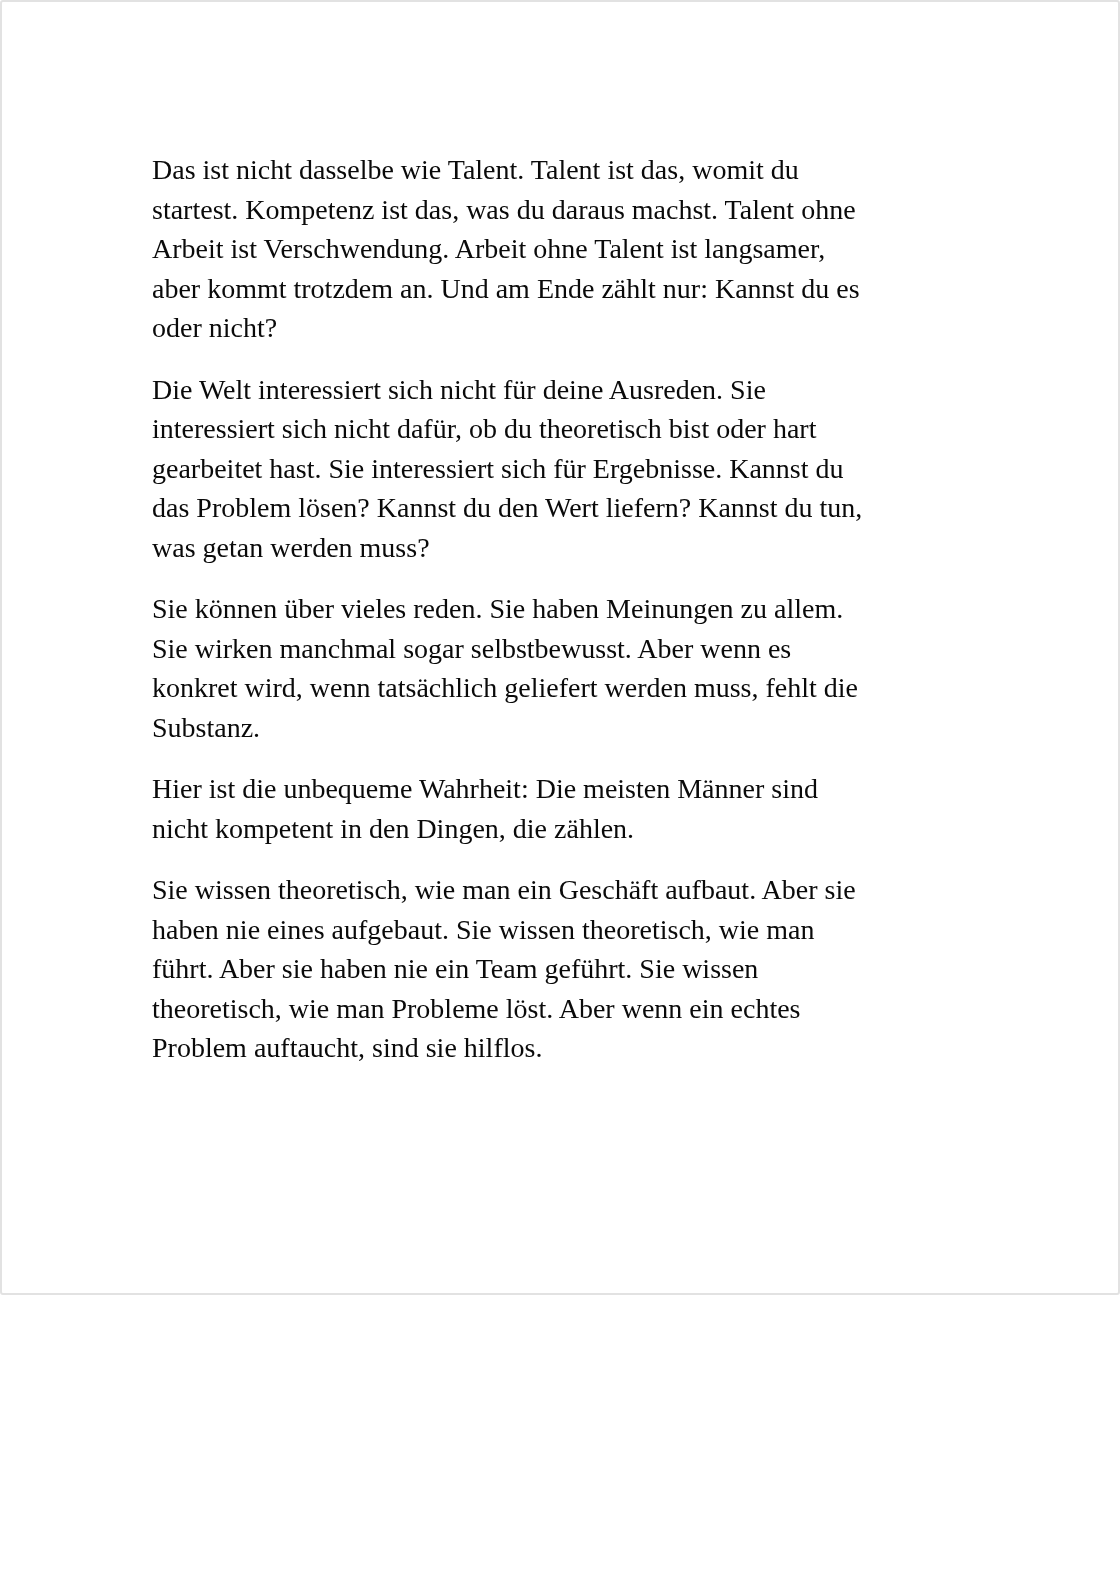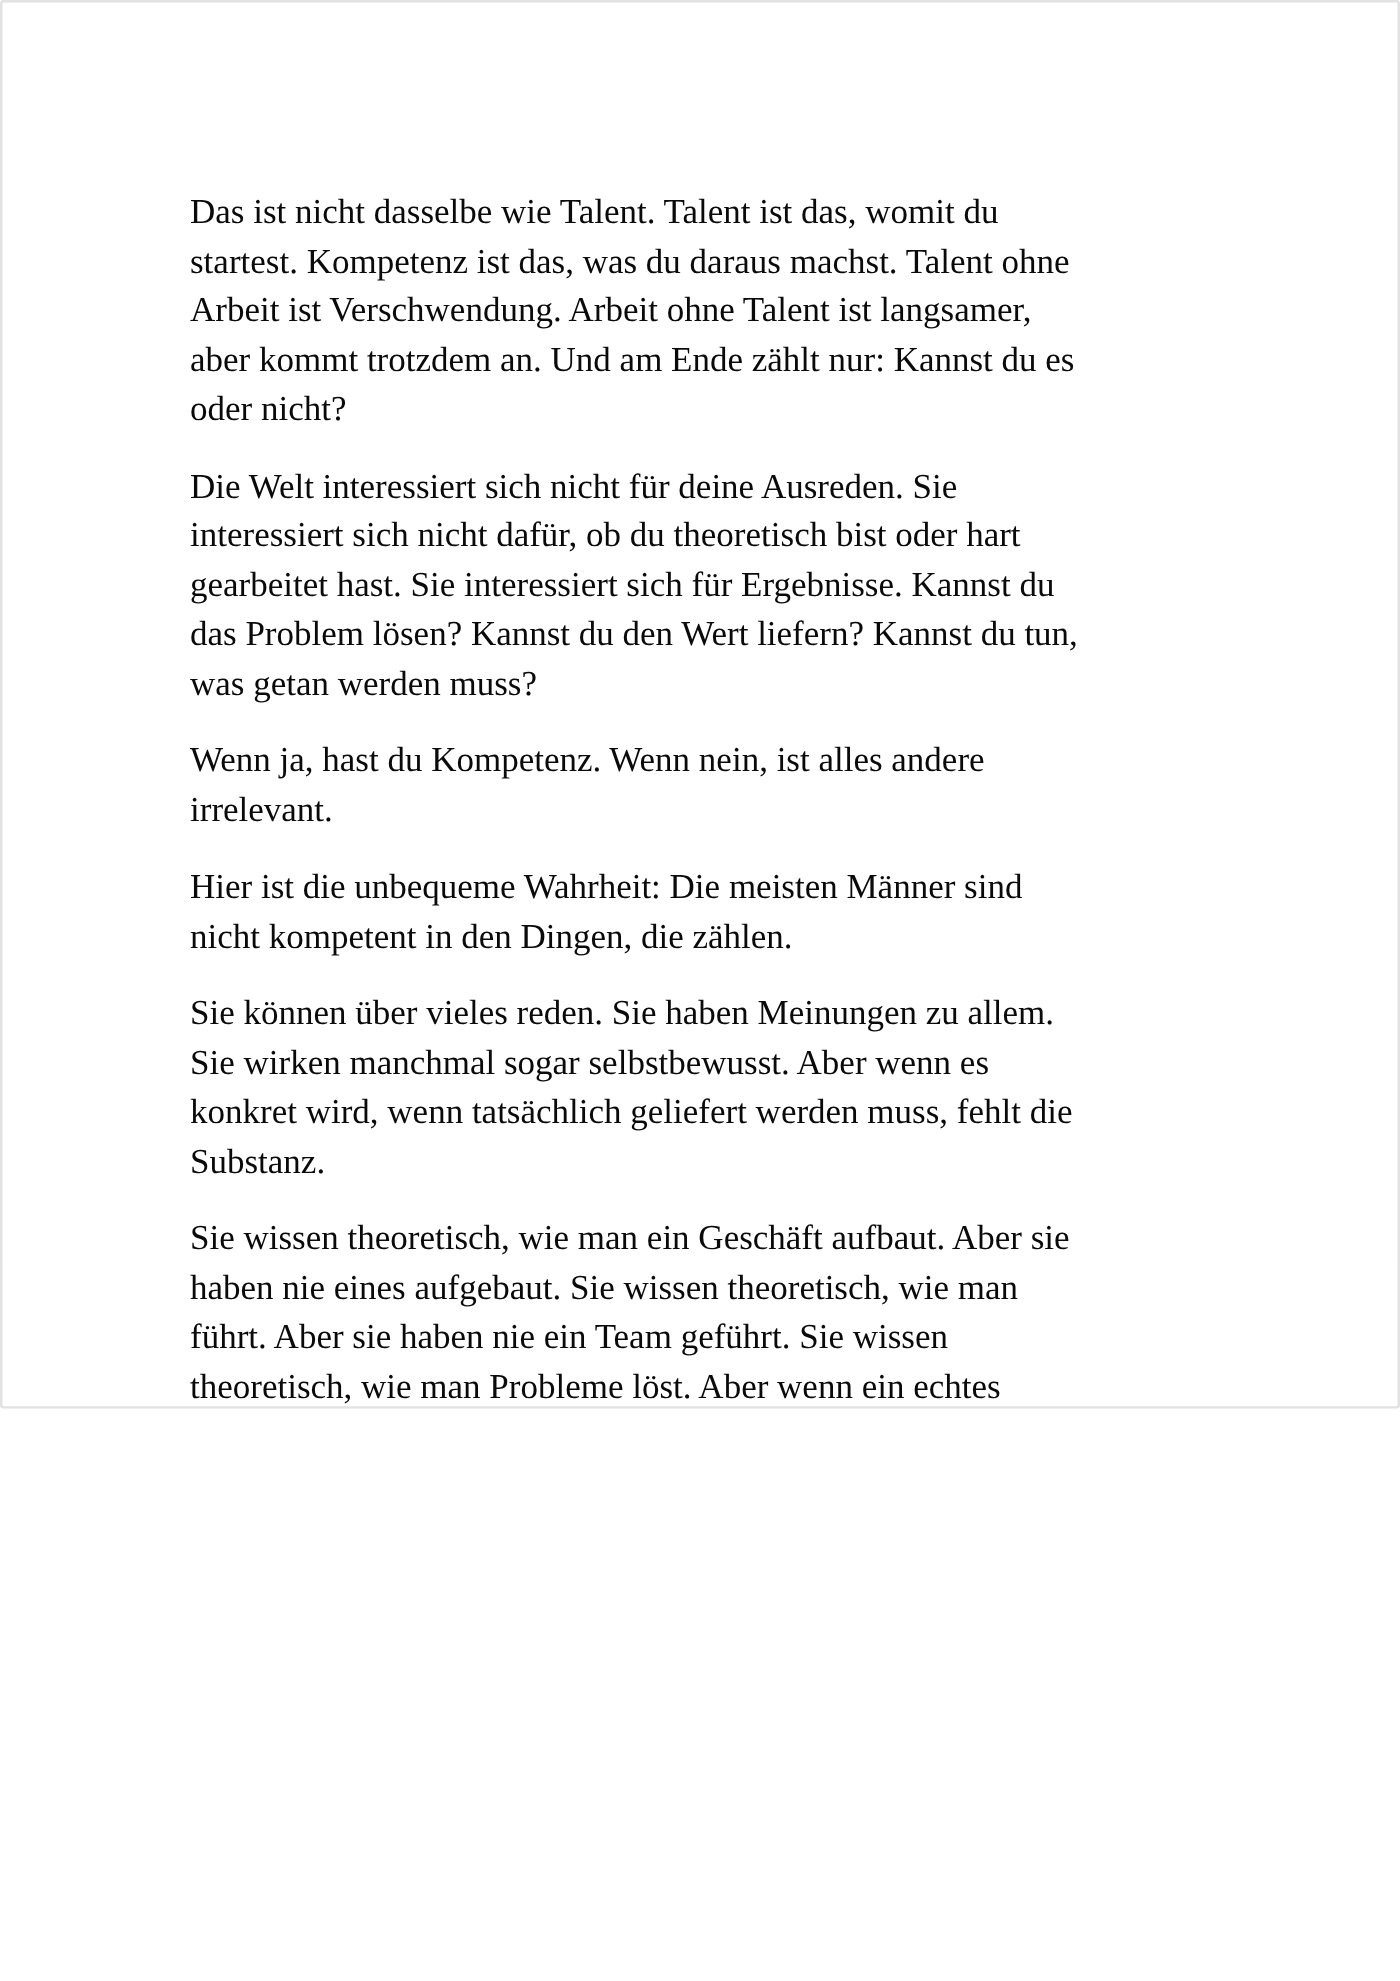--- a/index.html
+++ b/index.html
@@ -3,21 +3,21 @@
 <meta charset="utf-8">
 <style>
   html, body {
     margin: 0;
     padding: 0;
     background: #ffffff;
   }
   .page-frame {
     position: relative;
     width: 1120px;
-    height: 1127px;
+    height: 1295px;
     box-sizing: border-box;
     background: #ffffff;
     border: 2px solid #e2e2e2;
     border-radius: 3px;
     overflow: hidden;
   }
   .text-column {
     position: absolute;
     top: 148px;
     left: 150px;
@@ -40,27 +40,25 @@
       <p class="para">Das ist nicht dasselbe wie Talent. Talent ist das, womit du
 startest. Kompetenz ist das, was du daraus machst. Talent ohne
 Arbeit ist Verschwendung. Arbeit ohne Talent ist langsamer,
 aber kommt trotzdem an. Und am Ende zählt nur: Kannst du es
 oder nicht?</p>
       <p class="para">Die Welt interessiert sich nicht für deine Ausreden. Sie
 interessiert sich nicht dafür, ob du theoretisch bist oder hart
 gearbeitet hast. Sie interessiert sich für Ergebnisse. Kannst du
 das Problem lösen? Kannst du den Wert liefern? Kannst du tun,
 was getan werden muss?</p>
-      <p class="para">Wenn ja, hast du Kompetenz. Wenn nein, ist alles andere
-irrelevant.</p>
-      <p class="para">Hier ist die unbequeme Wahrheit: Die meisten Männer sind
-nicht kompetent in den Dingen, die zählen.</p>
       <p class="para">Sie können über vieles reden. Sie haben Meinungen zu allem.
 Sie wirken manchmal sogar selbstbewusst. Aber wenn es
 konkret wird, wenn tatsächlich geliefert werden muss, fehlt die
 Substanz.</p>
+      <p class="para">Hier ist die unbequeme Wahrheit: Die meisten Männer sind
+nicht kompetent in den Dingen, die zählen.</p>
       <p class="para">Sie wissen theoretisch, wie man ein Geschäft aufbaut. Aber sie
 haben nie eines aufgebaut. Sie wissen theoretisch, wie man
 führt. Aber sie haben nie ein Team geführt. Sie wissen
 theoretisch, wie man Probleme löst. Aber wenn ein echtes
 Problem auftaucht, sind sie hilflos.</p>
     </div>
 </div>
 
 </body></html>

